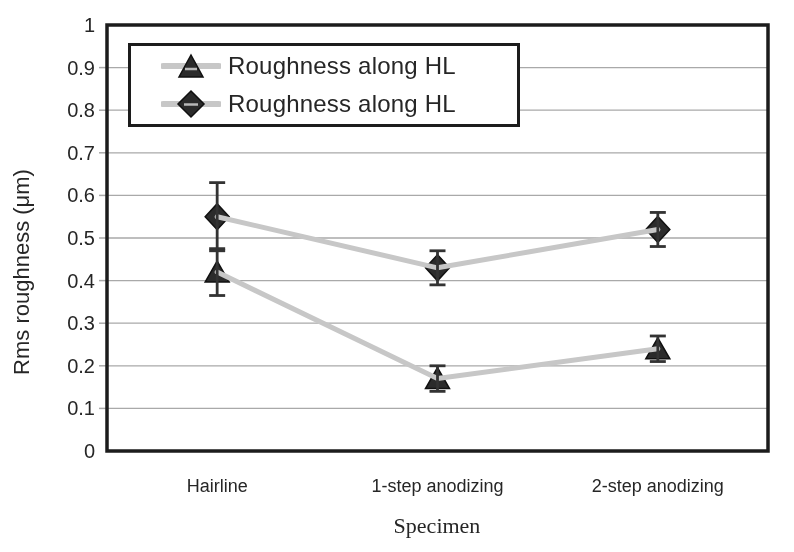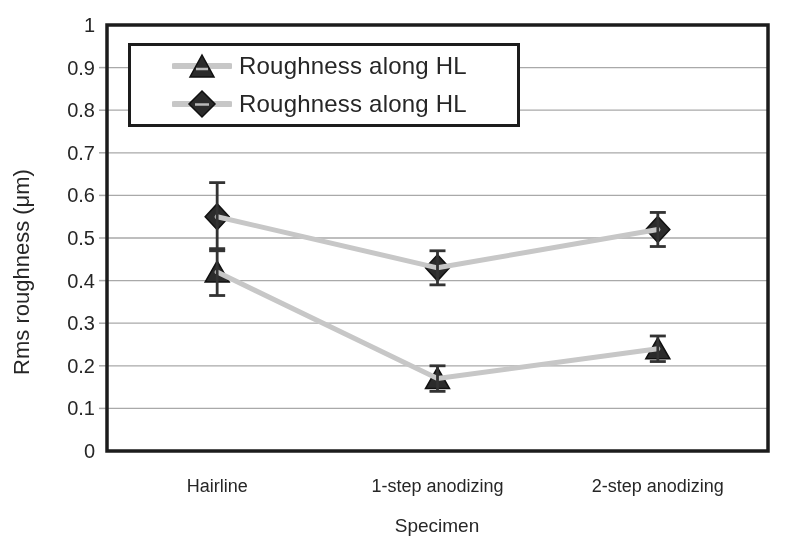--- a/index.html
+++ b/index.html
@@ -15,21 +15,21 @@
   .legend{
     position:absolute;
     left:128px;top:43px;
     width:392px;height:84px;
     box-sizing:border-box;
     background:#ffffff;
     border:3px solid #1c1c1c;
     display:flex;
     flex-direction:column;
     justify-content:space-evenly;
-    padding-left:41px;
+    padding-left:30px;
   }
   .legend-row{display:flex;align-items:center;height:34px;}
   .legend-label{
     margin-left:7px;
     font-size:24px;
     color:#262626;
     letter-spacing:0.2px;
     white-space:nowrap;
   }
   .y-title{
@@ -37,23 +37,24 @@
     left:22px;top:272px;
     transform:translate(-50%,-50%) rotate(-90deg);
     font-size:22px;
     color:#262626;
     white-space:nowrap;
   }
   .x-title{
     position:absolute;
     left:437px;top:526px;
     transform:translate(-50%,-50%);
-    font-size:19px;
+    font-size:22px;
     color:#262626;
     white-space:nowrap;
+    font-family:Liberation Serif, serif;
   }
 </style>
 </head>
 <body>
 
 <div class="stage">
 
   <svg id="chart-svg" width="794" height="552" viewBox="0 0 794 552">
       <line x1="107" y1="408.4" x2="768" y2="408.4" stroke="#a9a9a9" stroke-width="1.3"></line>
       <line x1="99" y1="408.4" x2="107" y2="408.4" stroke="#a9a9a9" stroke-width="1.5"></line>

